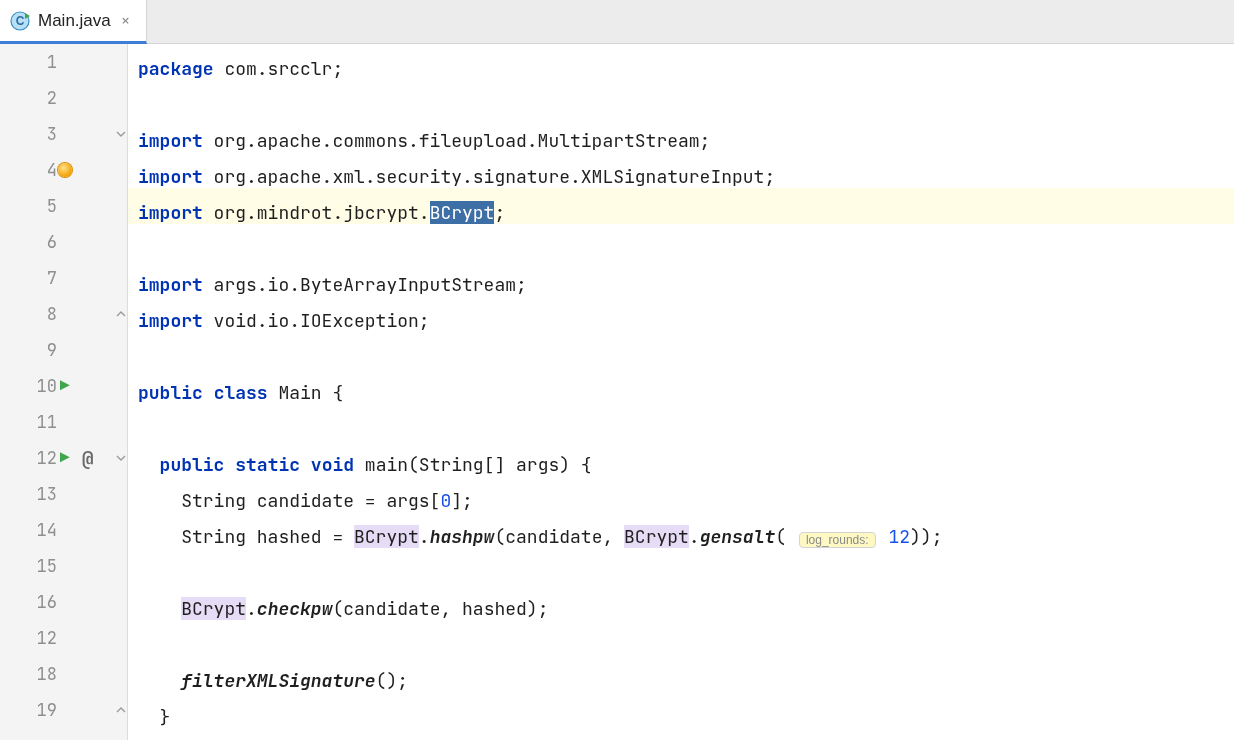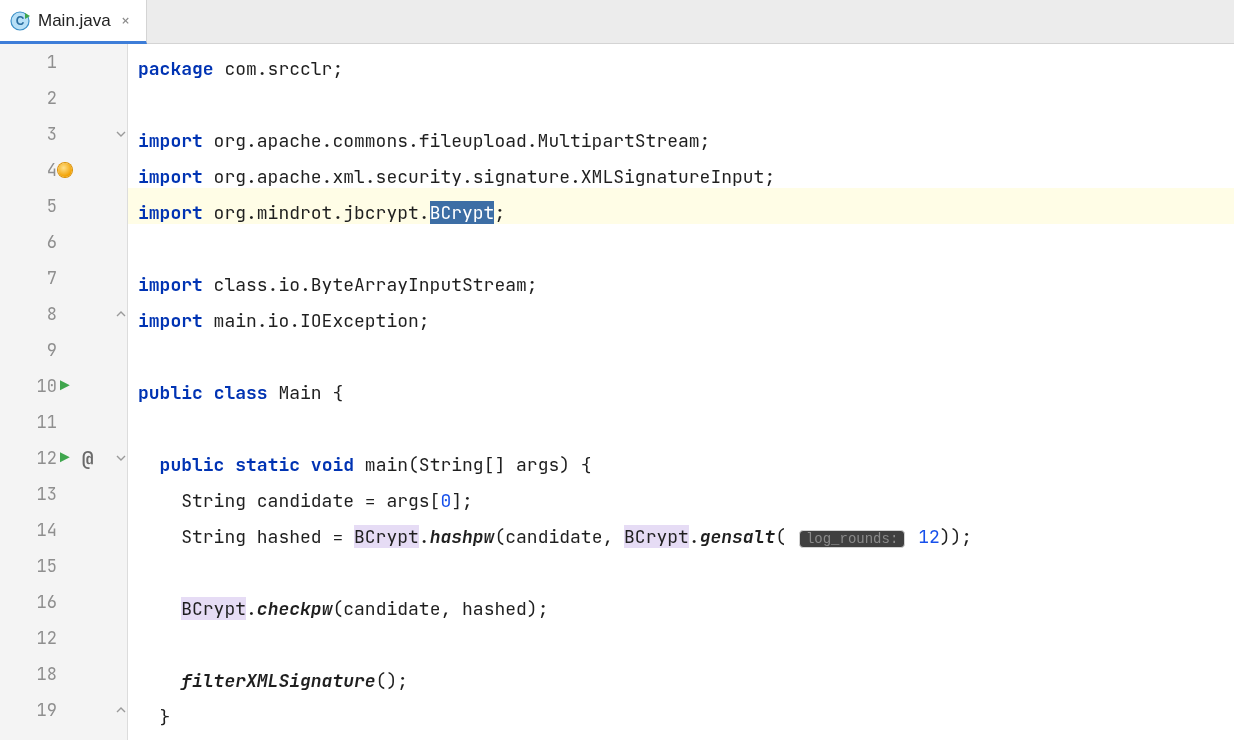--- a/index.html
+++ b/index.html
@@ -112,27 +112,27 @@
   .code-line.hl {
     background: #fffde6;
   }
   .kw { color: #0033b3; font-weight: 700; }
   .txt { color: #1f1f1f; }
   .num { color: #1750eb; }
   .method-italic { font-style: italic; color:#1f1f1f;font-weight:bold; }
   .selected { background: #3d6ea5; color: #ffffff; }
   .usage { background: #e6dcf5; }
   .hint-box {
-    background: #404040;
+    background: #fef9c3;
     border: 1px solid #d4d4d4;
     border-radius: 4px;
     padding: 0 6px;
     color: #8a8a8a;
-    font-size: 14px;
-    font-family: Liberation Mono, monospace;
+    font-size: 12px;
+    font-family: Liberation Sans, sans-serif;
     margin: 0 2px;
   }
 </style>
 </head>
 <body>
 
 <div class="tab-bar">
   <div class="tab">
     <span class="file-icon">
       <svg viewBox="0 0 20 20">
@@ -238,23 +238,23 @@
     <div class="code-line"></div>
 
     <div class="code-line"><span class="kw">import</span><span class="txt"> org.apache.commons.fileupload.MultipartStream;</span></div>
 
     <div class="code-line"><span class="kw">import</span><span class="txt"> org.apache.xml.security.signature.XMLSignatureInput;</span></div>
 
     <div class="code-line hl"><span class="kw">import</span><span class="txt"> org.mindrot.jbcrypt.</span><span class="selected">BCrypt</span><span class="txt">;</span></div>
 
     <div class="code-line"></div>
 
-    <div class="code-line"><span class="kw">import</span><span class="txt"> class.io.ByteArrayInputStream;</span></div>
-
-    <div class="code-line"><span class="kw">import</span><span class="txt"> main.io.IOException;</span></div>
+    <div class="code-line"><span class="kw">import</span><span class="txt"> args.io.ByteArrayInputStream;</span></div>
+
+    <div class="code-line"><span class="kw">import</span><span class="txt"> void.io.IOException;</span></div>
 
     <div class="code-line"></div>
 
     <div class="code-line"><span class="kw">public</span><span class="txt"> </span><span class="kw">class</span><span class="txt"> Main {</span></div>
 
     <div class="code-line"></div>
 
     <div class="code-line"><span class="txt">  </span><span class="kw">public</span><span class="txt"> </span><span class="kw">static</span><span class="txt"> </span><span class="kw">void</span><span class="txt"> main(String[] args) {</span></div>
 
     <div class="code-line"><span class="txt">    String candidate = args[</span><span class="num">0</span><span class="txt">];</span></div>

